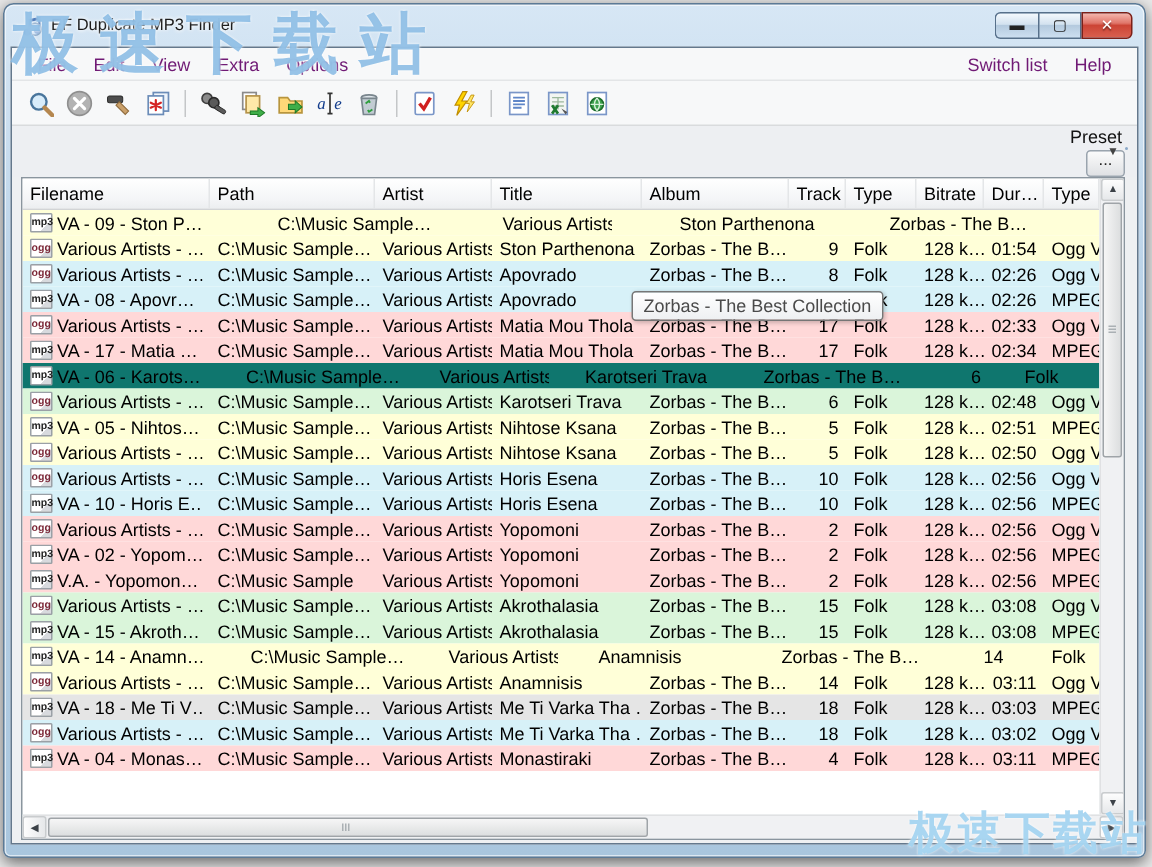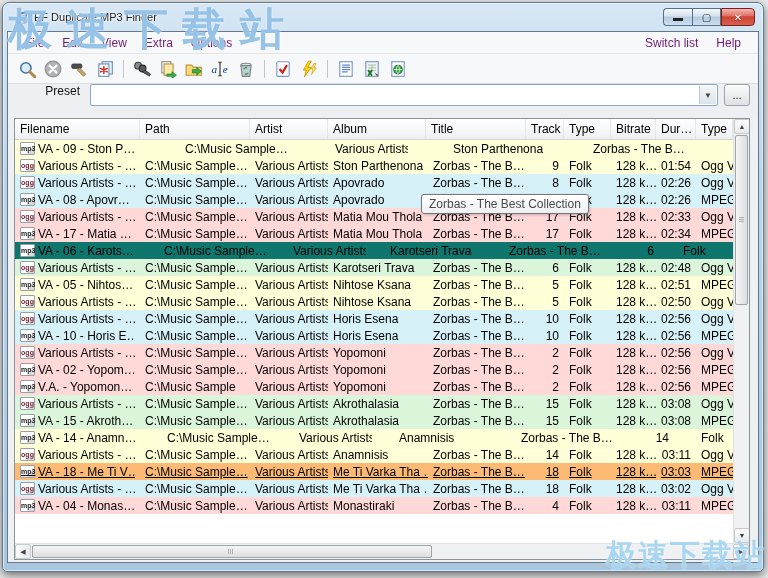--- a/index.html
+++ b/index.html
@@ -36,21 +36,21 @@
 
   
   .toolbar { height:30px; background:#f7f8f9; border-bottom:1px solid #d9dbdd;
     display:flex; align-items:center; padding:0 6px; }
   .tb-btn { width:26px; height:24px; display:flex; align-items:center; justify-content:center;
     border:1px solid transparent; border-radius:3px; }
   .tb-btn svg { width:18px; height:18px; }
   .tb-sep { width:1px; height:18px; background:#c4c6c8; margin:0 5px; }
 
   
-  .preset-row { height:34px; display:flex; align-items:flex-start; background:#edeff2; }
+  .preset-row { height:34px; display:flex; align-items:flex-end; background:#edeff2;flex-direction:column; }
   .preset-label { width:82px; text-align:right; padding-right:10px; font-size:12px; color:#111; }
   .preset-combo { flex:1; height:22px; background:#fff; border:1px solid #8aa8c8; border-radius:2px;
     position:relative; margin-right:6px; }
   .combo-arrow { position:absolute; right:1px; top:1px; bottom:1px; width:17px;
     display:flex; align-items:center; justify-content:center; font-size:8px; color:#444;
     background:linear-gradient(180deg,#f4f6f8,#dde3ea); border-left:1px solid #b9c8da; }
   .preset-more { width:26px; height:22px; margin-right:8px; border:1px solid #9aa4ae; border-radius:3px;
     background:linear-gradient(180deg,#fbfbfb,#dfe1e4); font-size:11px; color:#222;
     display:flex; align-items:flex-end; justify-content:center; padding-bottom:4px; }
 
@@ -258,22 +258,22 @@
         </div>
         <div class="preset-more">...</div>
       </div>
 
       <div class="list-wrap">
         <div class="list-main">
           <div class="lheader" id="lheader">
               <div class="hcell col-0">Filename</div>
               <div class="hcell col-1">Path</div>
               <div class="hcell col-2">Artist</div>
+              <div class="hcell col-3">Title</div>
               <div class="hcell col-4">Album</div>
-              <div class="hcell col-3">Title</div>
               <div class="hcell col-5">Track</div>
               <div class="hcell col-6">Type</div>
               <div class="hcell col-7">Bitrate</div>
               <div class="hcell col-8">Dur…</div>
               <div class="hcell col-9">Type</div>
             </div>
           <div class="rows" id="rows">
               <div class="lrow" style="background: rgb(255, 255, 216); gap: 40px;">
                 <div class="cell col-0 c-file">
                   <span class="ficon mp3">mp3</span>
@@ -552,21 +552,21 @@
                 <div class="cell col-1">C:\Music Sample…</div>
                 <div class="cell col-2">Various Artists</div>
                 <div class="cell col-3">Anamnisis</div>
                 <div class="cell col-4">Zorbas - The B…</div>
                 <div class="cell col-5">14</div>
                 <div class="cell col-6">Folk</div>
                 <div class="cell col-7">128 k…</div>
                 <div class="cell col-8">03:11</div>
                 <div class="cell col-9">Ogg V</div>
               </div>
-              <div class="lrow" style="background: #fdba74; text-decoration: underline;">
+              <div class="lrow" style="background: #e5e5e5;">
                 <div class="cell col-0 c-file">
                   <span class="ficon mp3">mp3</span>
                   <span class="fname">VA - 18 - Me Ti V…</span>
                 </div>
                 <div class="cell col-1">C:\Music Sample…</div>
                 <div class="cell col-2">Various Artists</div>
                 <div class="cell col-3">Me Ti Varka Tha …</div>
                 <div class="cell col-4">Zorbas - The B…</div>
                 <div class="cell col-5">18</div>
                 <div class="cell col-6">Folk</div>

